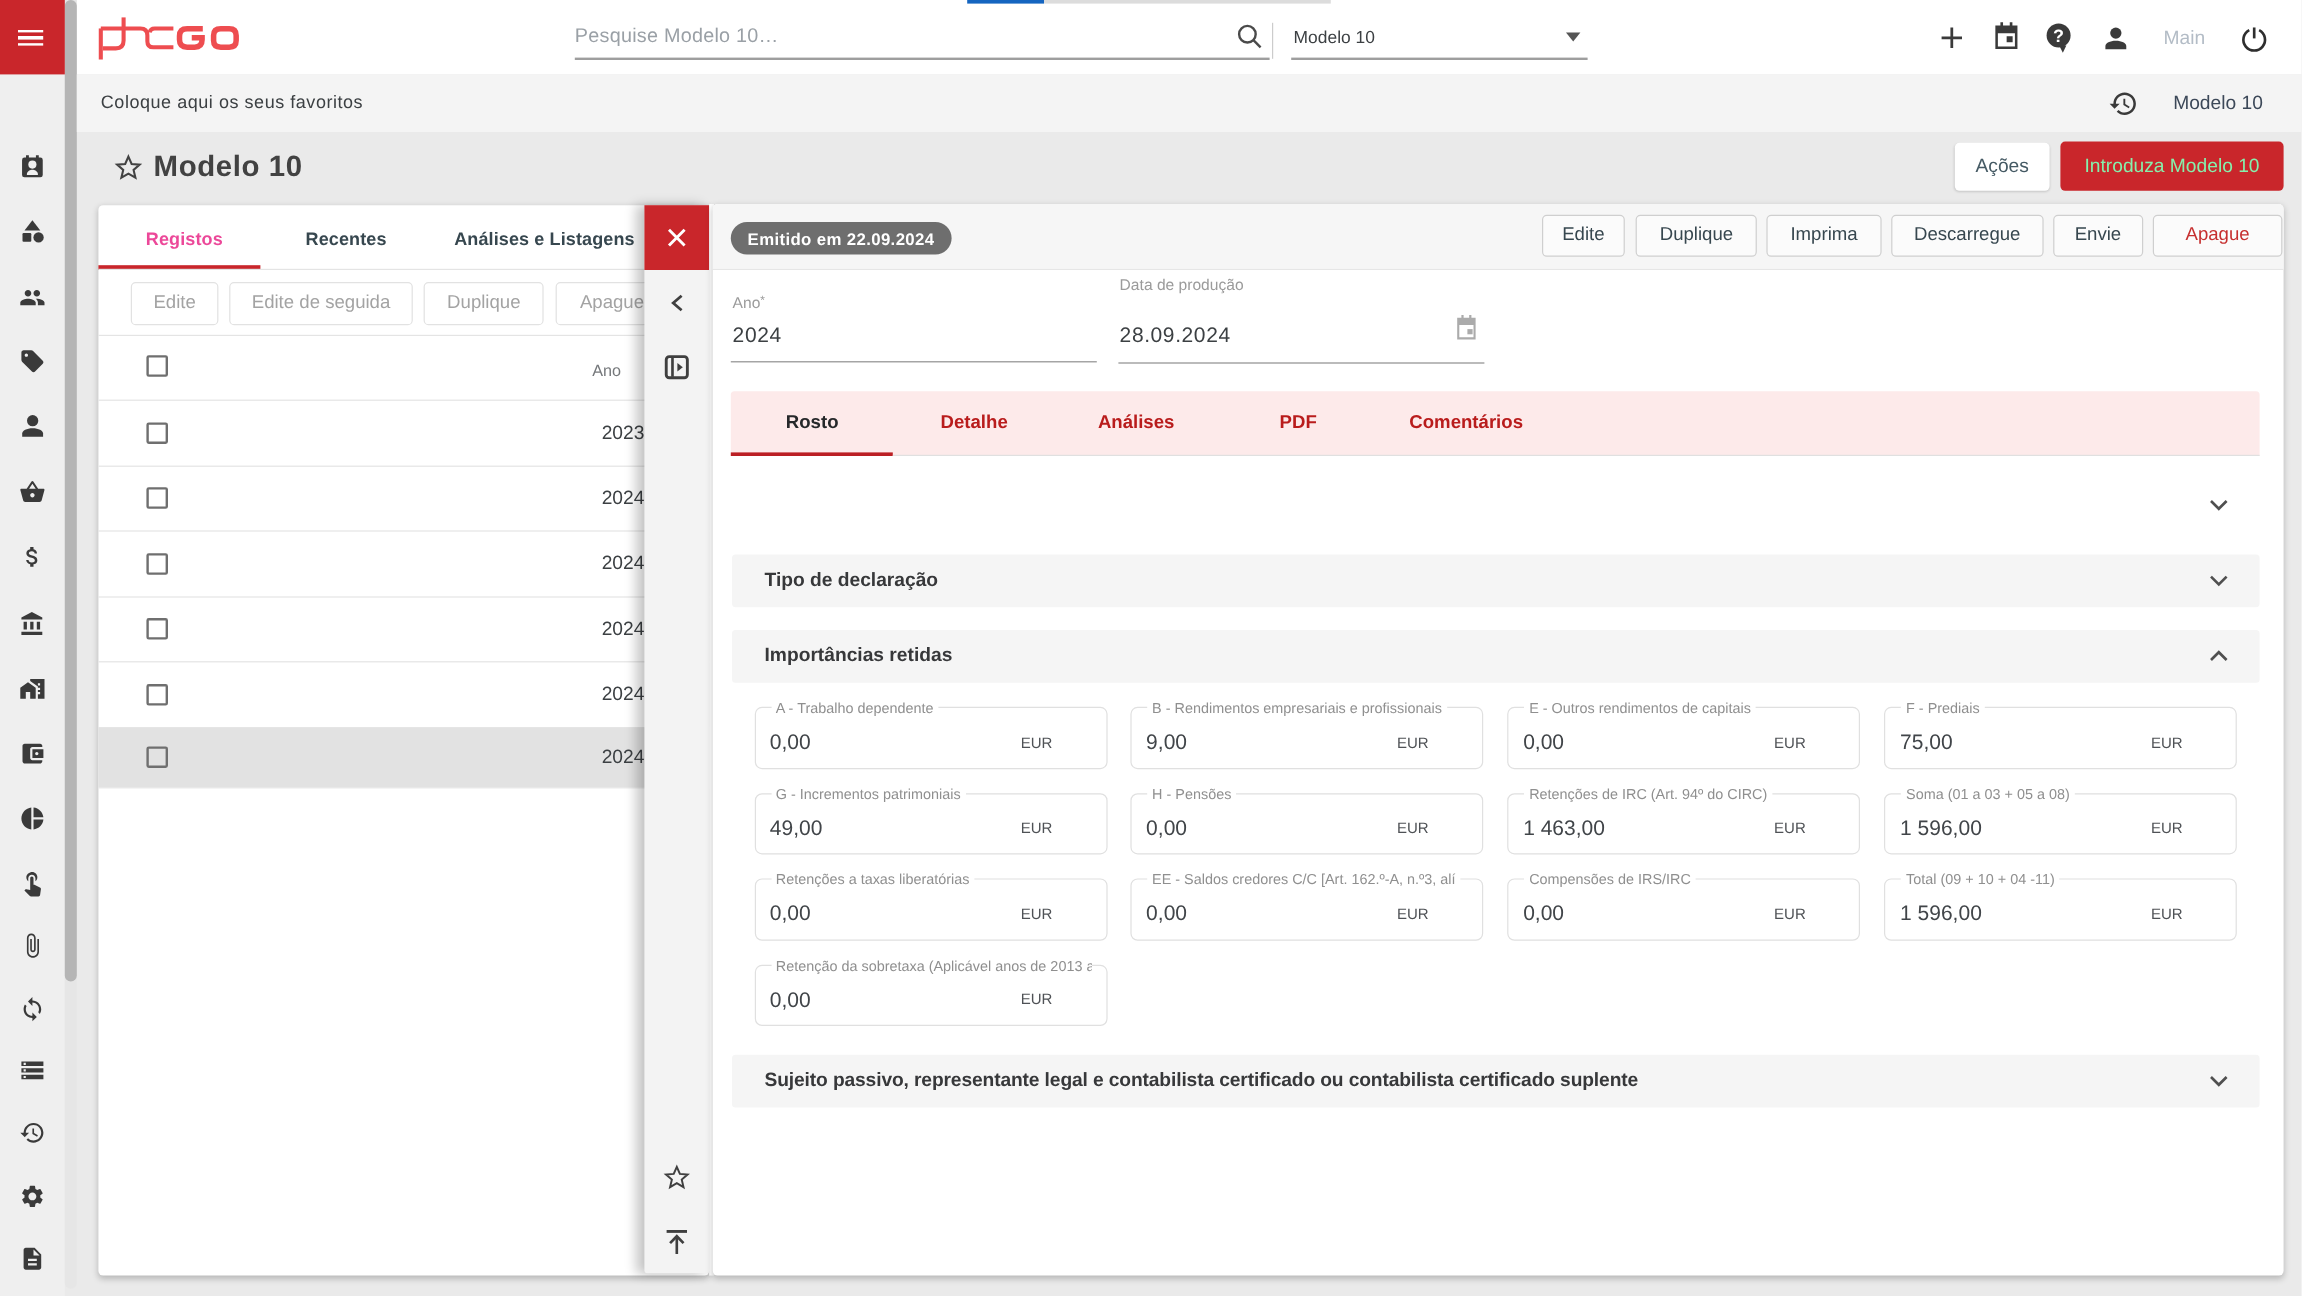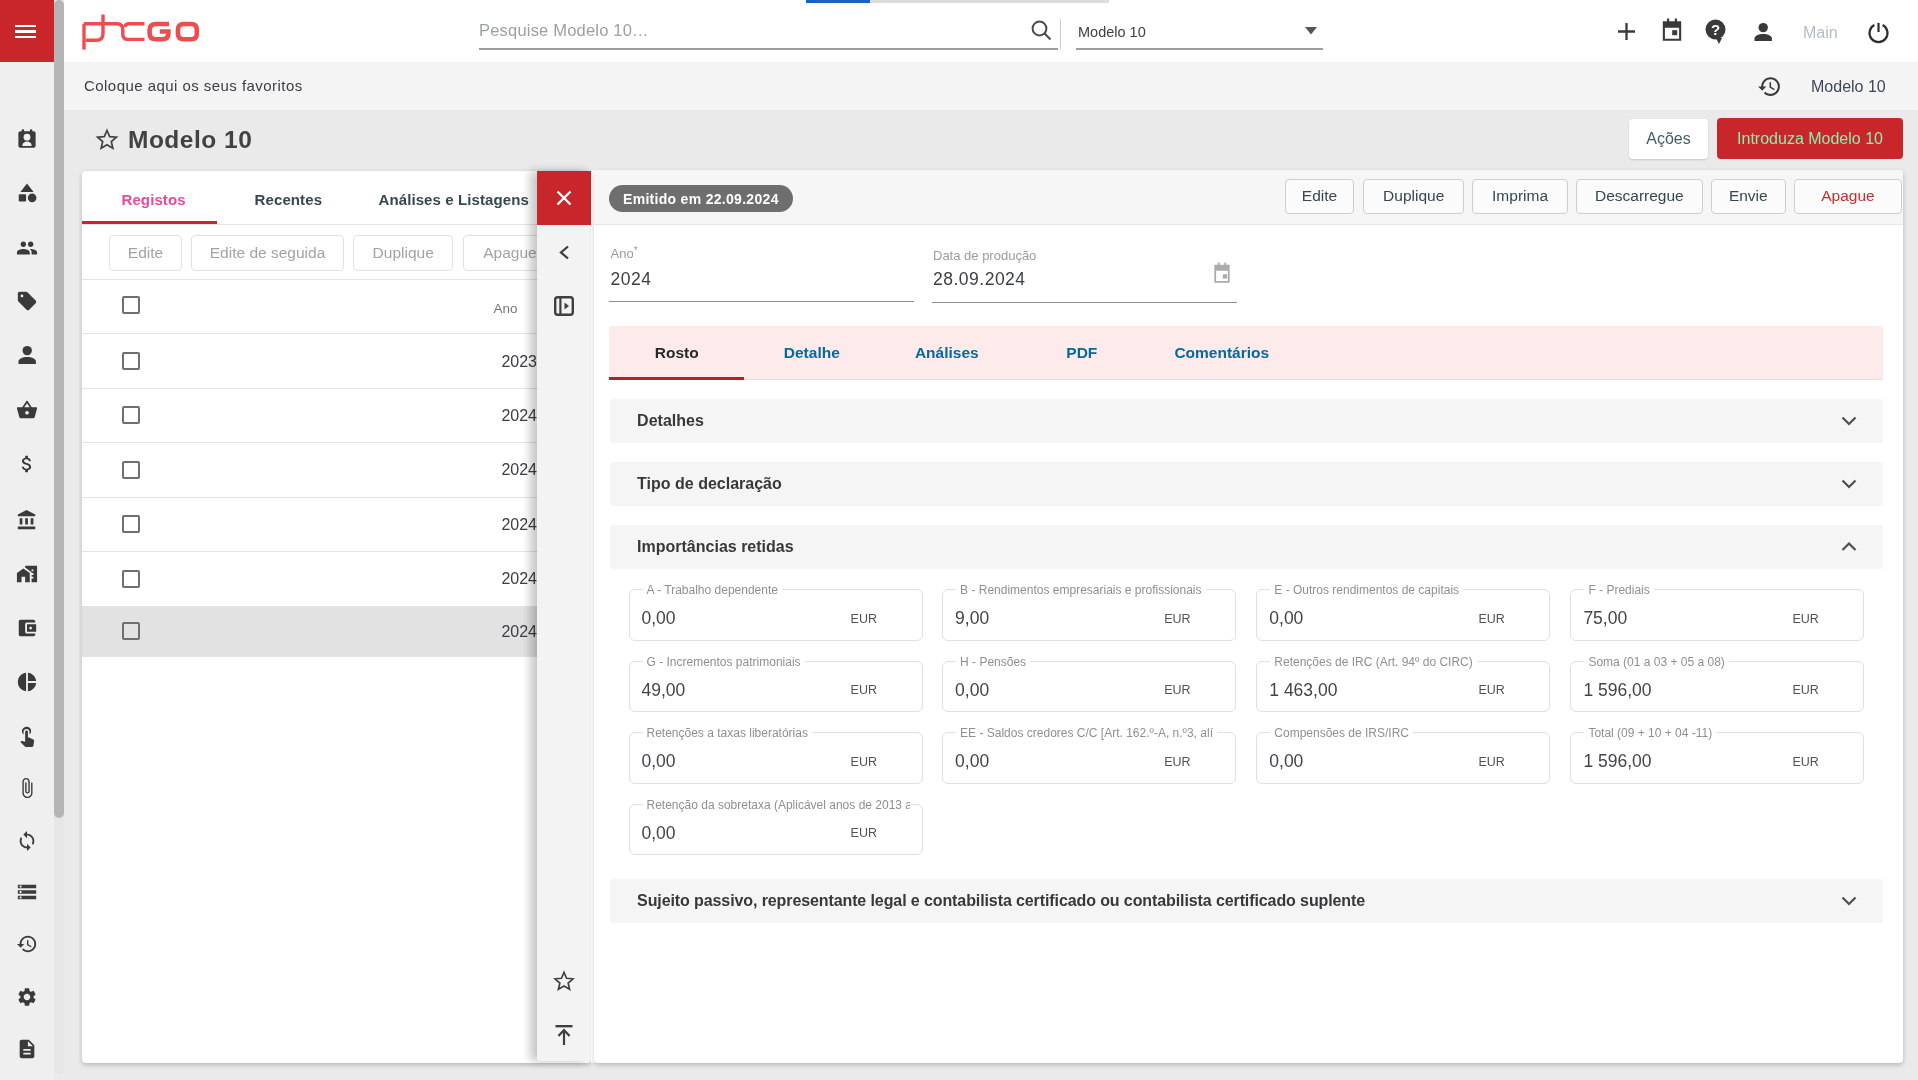--- a/index.html
+++ b/index.html
@@ -59,21 +59,21 @@
   #rband { position:absolute; left:0; top:0; width:1309.5px; height:54.5px; background:#f6f6f6; border-bottom:1px solid #e6e6e6; border-radius:4px 4px 0 0; }
   #pill { position:absolute; left:15.5px; top:15px; height:27px; padding:0 14px; background:#6e6e6e; border-radius:13.5px; color:#fff; font-size:14px; letter-spacing:.3px; font-weight:bold; display:flex; align-items:center; }
   .rbtn { position:absolute; top:8.5px; height:35.5px; border:1px solid #cfcfcf; border-radius:4px; background:#fbfbfb; color:#37474f; font-size:15.5px; display:flex; align-items:center; justify-content:center; }
 
   .flabel { position:absolute; font-size:13px; color:#9b9b9b; }
   .fval { position:absolute; font-size:17.5px; color:#3c4043; letter-spacing:.5px; }
   .fline { position:absolute; height:1px; background:#8f8f8f; }
 
   
   #pinkbar { position:absolute; left:15.8px; top:156.3px; width:1274px; height:54px; background:#fdeaea; border-radius:3px 3px 0 0; }
-  .ptab { position:absolute; top:18px; width:135px; text-align:center; font-size:15.5px; font-weight:600; color:#0369a1; }
+  .ptab { position:absolute; top:18px; width:135px; text-align:center; font-size:15.5px; font-weight:600; color:#b91c1c; }
   #ptab-line { position:absolute; left:0; top:51px; width:135px; height:3px; background:#bb1f24; }
   #pink-border { position:absolute; left:135px; top:52.5px; width:1139px; height:1.5px; background:#e0e0e0; }
 
   
   .acc { position:absolute; left:16px; width:1273.8px; height:44.2px; background:#f5f5f5; display:flex; align-items:center; border-radius:3px; }
   .acc span { margin-left:27.6px; font-size:16px; font-weight:600; color:#37383a; }
 
   
   .fbox { position:absolute; width:294px; height:51.5px; border:1px solid #e0e0e0; border-radius:6px; }
   .fbox .lbl { position:absolute; left:13px; top:-7px; background:#fff; padding:0 4px; font-size:12px; color:#8f8f8f; white-space:nowrap; max-width:267px; overflow:hidden; }
@@ -225,42 +225,39 @@
     <div class="rbtn" style="left:691.5px; width:69px;">Edite</div>
     <div class="rbtn" style="left:769.7px; width:101px;">Duplique</div>
     <div class="rbtn" style="left:878.8px; width:95.5px;">Imprima</div>
     <div class="rbtn" style="left:982.6px; width:126.5px;">Descarregue</div>
     <div class="rbtn" style="left:1117.3px; width:75px;">Envie</div>
     <div class="rbtn" style="left:1200.5px; width:108px; color:#c62f2f;">Apague</div>
 
     <div class="flabel" style="left:17px; top:75px;">Ano<span style="font-size:10px; vertical-align:4px;">*</span></div>
     <div class="fval" style="left:17px; top:99px;">2024</div>
     <div class="fline" style="left:15.5px; top:130.5px; width:305px;"></div>
-    <div class="flabel" style="left:339.5px; top:78px;">Data de produção</div>
+    <div class="flabel" style="left:339.5px; top:60px;">Data de produção</div>
     <div class="fval" style="left:339.5px; top:99px;">28.09.2024</div>
     <div class="fline" style="left:338.5px; top:131.5px; width:305px;"></div>
     <svg style="left:618px; top:91.5px;" width="20" height="22" viewBox="0 0 24 26" fill="#ababab">
       <path d="M7,0.5 h2.2 v4 H7 z M14.8,0.5 H17 v4 h-2.2 z"></path>
       <path d="M2.8,3.2 h18.4 v21.6 H2.8 z M4.9,10.4 v12.3 h14.2 V10.4 z" fill-rule="evenodd"></path>
       <rect x="13" y="14.5" width="5.2" height="5.2"></rect>
     </svg>
 
     <div id="pinkbar">
       <div class="ptab" style="left:0; color:#26282a;">Rosto</div>
       <div class="ptab" style="left:135px;">Detalhe</div>
       <div class="ptab" style="left:270px;">Análises</div>
       <div class="ptab" style="left:405px;">PDF</div>
       <div class="ptab" style="left:545px;">Comentários</div>
       <div id="ptab-line"></div>
       <div id="pink-border"></div>
     </div>
 
-    <div class="acc" style="top:229.2px;">
-      <span>Detalhes</span>
-    </div>
     <div class="acc" style="top:292px;">
       <span>Tipo de declaração</span>
     </div>
     <div class="acc" style="top:355px;">
       <span>Importâncias retidas</span>
     </div>
     <div class="acc" style="top:709px;">
       <span style="letter-spacing:-0.1px;">Sujeito passivo, representante legal e contabilista certificado ou contabilista certificado suplente</span>
     </div>
 

